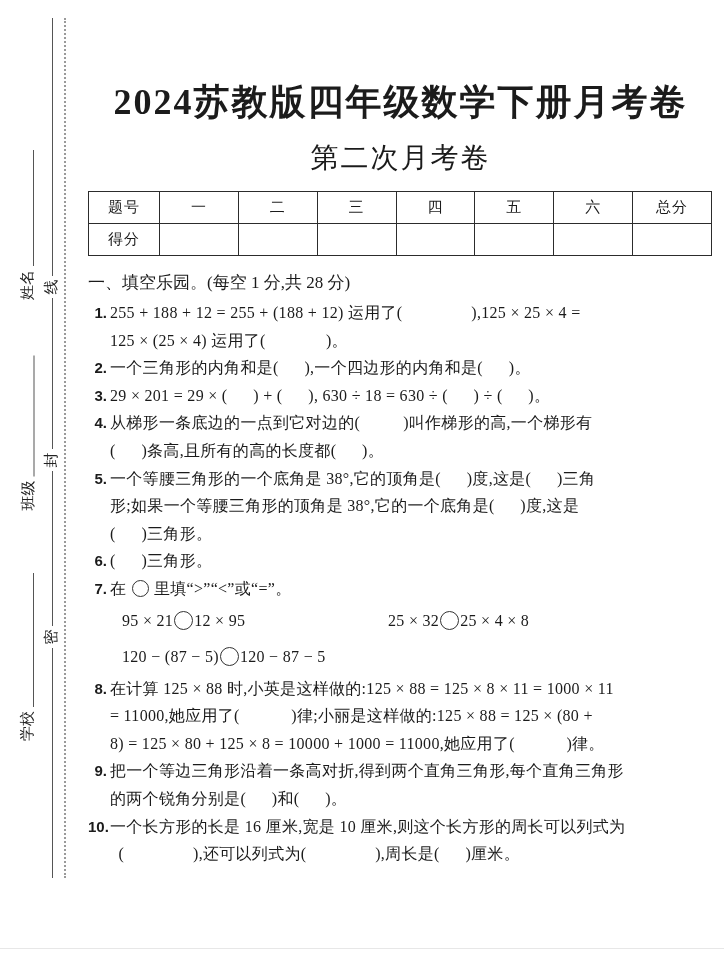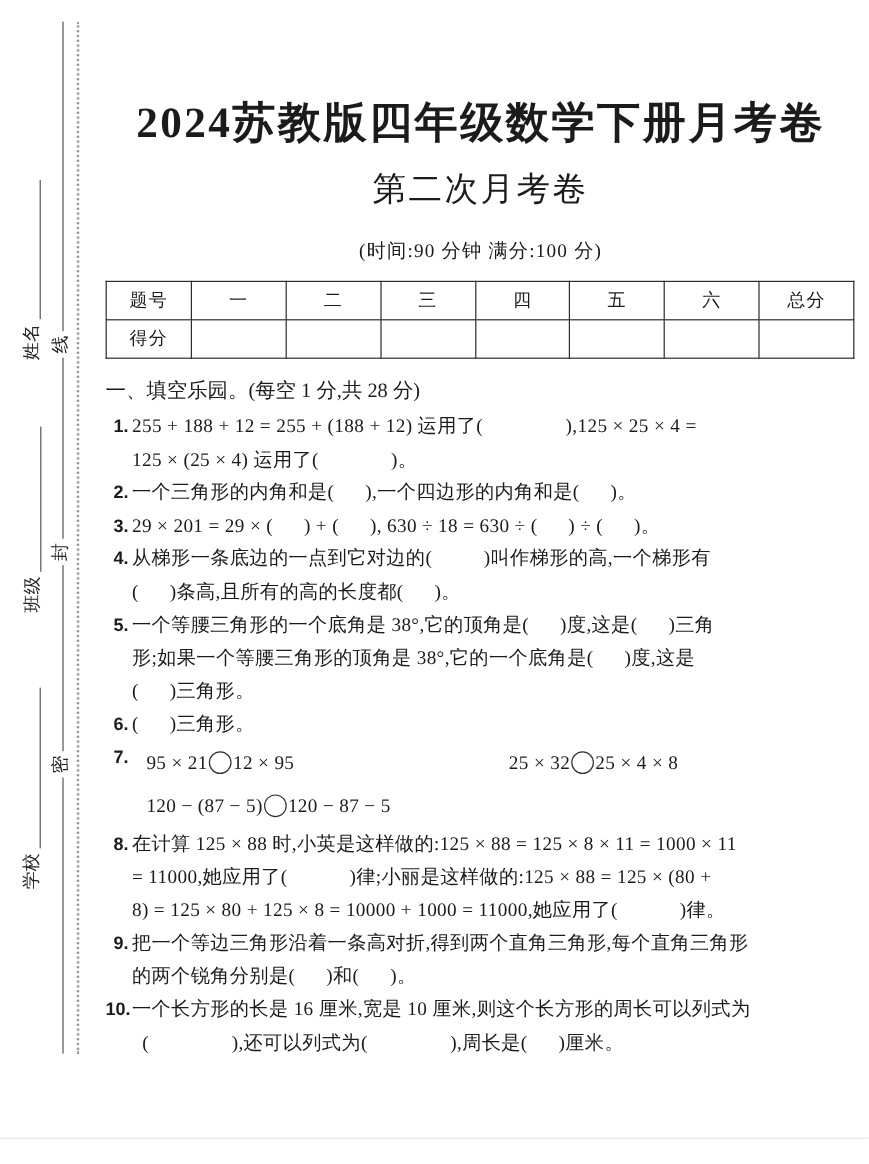--- a/index.html
+++ b/index.html
@@ -65,21 +65,21 @@
     font-weight:bold; font-size:15px; line-height:27.6px;
   }
   .qbody { flex:1; min-width:0; }
   .qline { font-size:16px; line-height:27.6px; height:27.6px; white-space:pre; letter-spacing:0.3px; }
   .circ {
     display:inline-block; width:19px; height:19px;
     border:1.4px solid #333; border-radius:50%;
     vertical-align:-4px; margin:0 1px; background:#fff;
   }
   .circ.small { width:17px; height:17px; vertical-align:-3px; }
-  .cmp-row { display:flex; height:36px; align-items:center; padding-left:12px;gap:36px; }
+  .cmp-row { display:flex; height:36px; align-items:center; padding-left:12px; }
   .cmp { white-space:pre; font-size:16px; letter-spacing:0.3px; }
   .cmp-row .cmp:first-child { width:266px; flex:0 0 266px; }
 </style>
 </head>
 <body>
 
 <div class="v-line-solid"></div>
 <div class="v-line-dotted"></div>
 
 <span class="seal-char" style="top:277px;">线</span>
@@ -98,21 +98,20 @@
   <span class="label">学校</span>
   <span class="fill-line"></span>
 </div>
 
 <div class="page-bottom-line"></div>
 
 <div class="content">
 
   <div class="title">2024苏教版四年级数学下册月考卷</div>
   <div class="subtitle">第二次月考卷</div>
-  <div class="meta">(时间:90 分钟    满分:100 分)</div>
 
   <table class="score">
     <tbody>
         <tr>
       <td class="first">题号</td>
       <td>一</td>
       <td>二</td>
       <td>三</td>
       <td>四</td>
       <td>五</td>
@@ -178,20 +177,21 @@
     <div class="q">
       <span class="qno">6.</span>
       <div class="qbody">
         <div class="qline">(      )三角形。</div>
       </div>
     </div>
 
     <div class="q">
       <span class="qno">7.</span>
       <div class="qbody">
+        <div class="qline"><span>在 </span><span class="circ small"></span><span> 里填“&gt;”“&lt;”或“=”。</span></div>
         <div class="cmp-row">
           <div class="cmp"><span>95 × 21</span><span class="circ"></span><span>12 × 95</span></div>
           <div class="cmp"><span>25 × 32</span><span class="circ"></span><span>25 × 4 × 8</span></div>
         </div>
         <div class="cmp-row">
           <div class="cmp"><span>120 − (87 − 5)</span><span class="circ"></span><span>120 − 87 − 5</span></div>
         </div>
       </div>
     </div>
 

